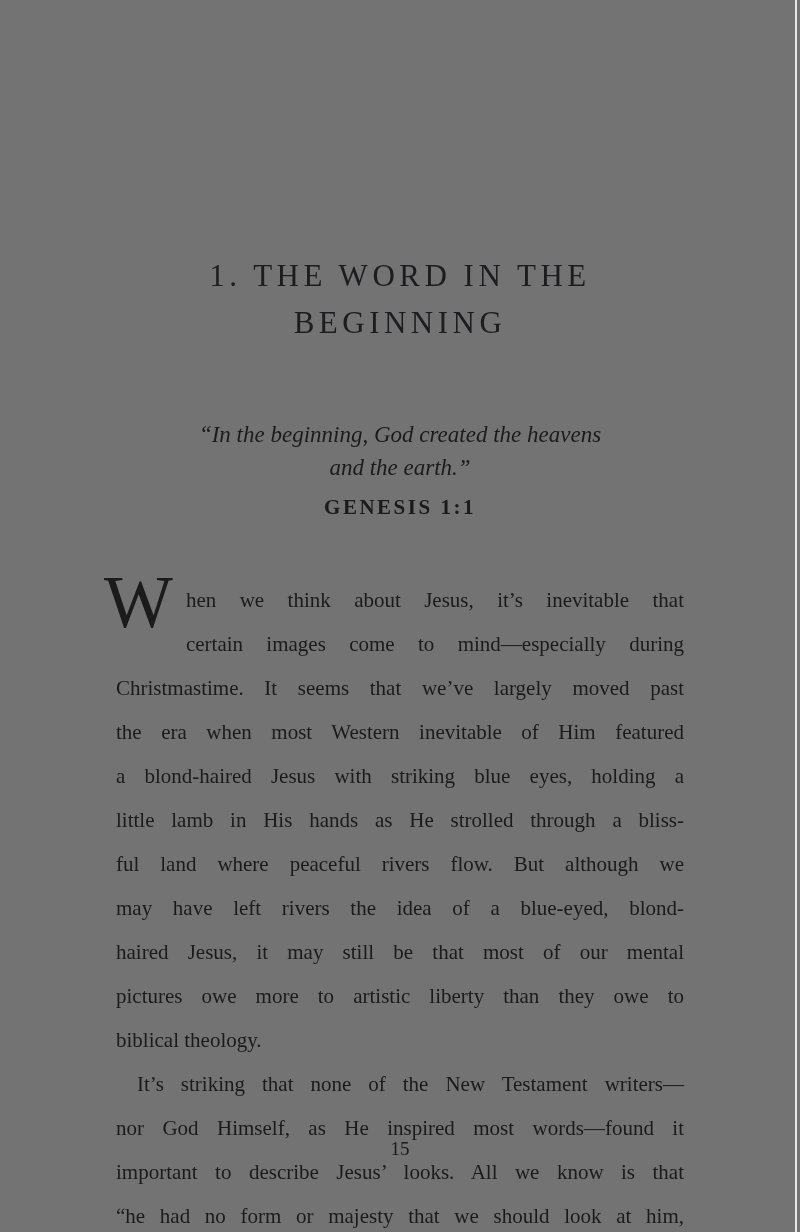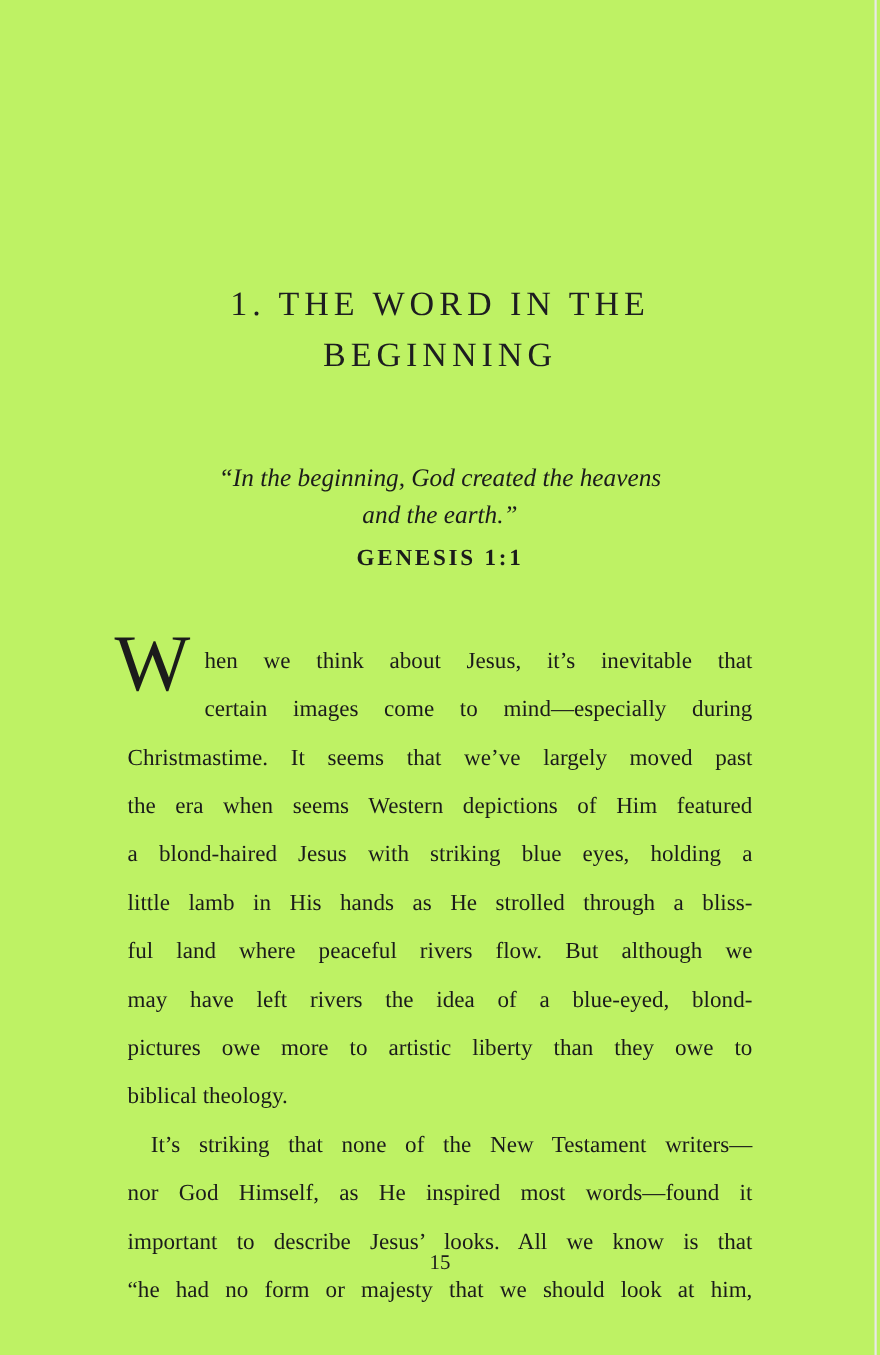--- a/index.html
+++ b/index.html
@@ -4,21 +4,21 @@
 <style>
   html, body {
     margin: 0;
     padding: 0;
     background: #ffffff;
   }
   .page {
     position: relative;
     width: 800px;
     height: 1232px;
-    background: #bef264;
+    background: #737373;
     overflow: hidden;
     font-family: "Liberation Serif", "DejaVu Serif", serif;
     color: #1b1b1b;
   }
   .edge-line {
     position: absolute;
     top: 0;
     right: 3px;
     width: 2px;
     height: 100%;
@@ -115,25 +115,26 @@
       <div>and the earth.”</div>
     </div>
     <div class="epigraph-source">GENESIS 1:1</div>
   </section>
 
   <main class="body-text">
     <div class="dropcap">W</div>
     <p class="line">hen we think about Jesus, it’s inevitable that</p>
     <p class="line">certain images come to mind—especially during</p>
     <p class="line">Christmastime. It seems that we’ve largely moved past</p>
-    <p class="line">the era when seems Western depictions of Him featured</p>
+    <p class="line">the era when most Western inevitable of Him featured</p>
     <p class="line">a blond-haired Jesus with striking blue eyes, holding a</p>
     <p class="line">little lamb in His hands as He strolled through a bliss-</p>
     <p class="line">ful land where peaceful rivers flow. But although we</p>
     <p class="line">may have left rivers the idea of a blue-eyed, blond-</p>
+    <p class="line">haired Jesus, it may still be that most of our mental</p>
     <p class="line">pictures owe more to artistic liberty than they owe to</p>
     <p class="line para-end">biblical theology.</p>
     <p class="line indent">It’s striking that none of the New Testament writers—</p>
     <p class="line">nor God Himself, as He inspired most words—found it</p>
     <p class="line">important to describe Jesus’ looks. All we know is that</p>
     <p class="line">“he had no form or majesty that we should look at him,</p>
   </main>
 
   <footer class="folio">15</footer>
 </div>

